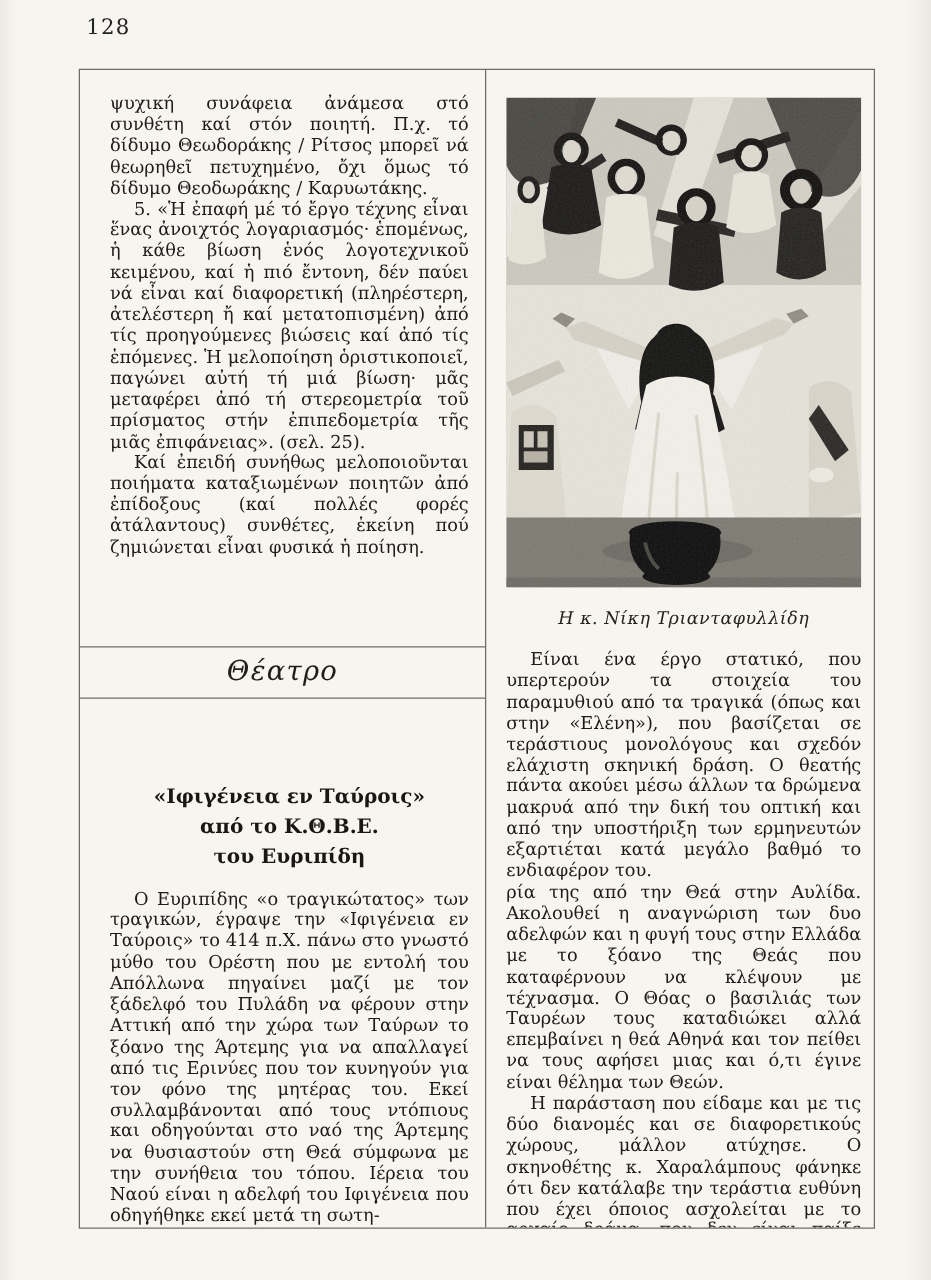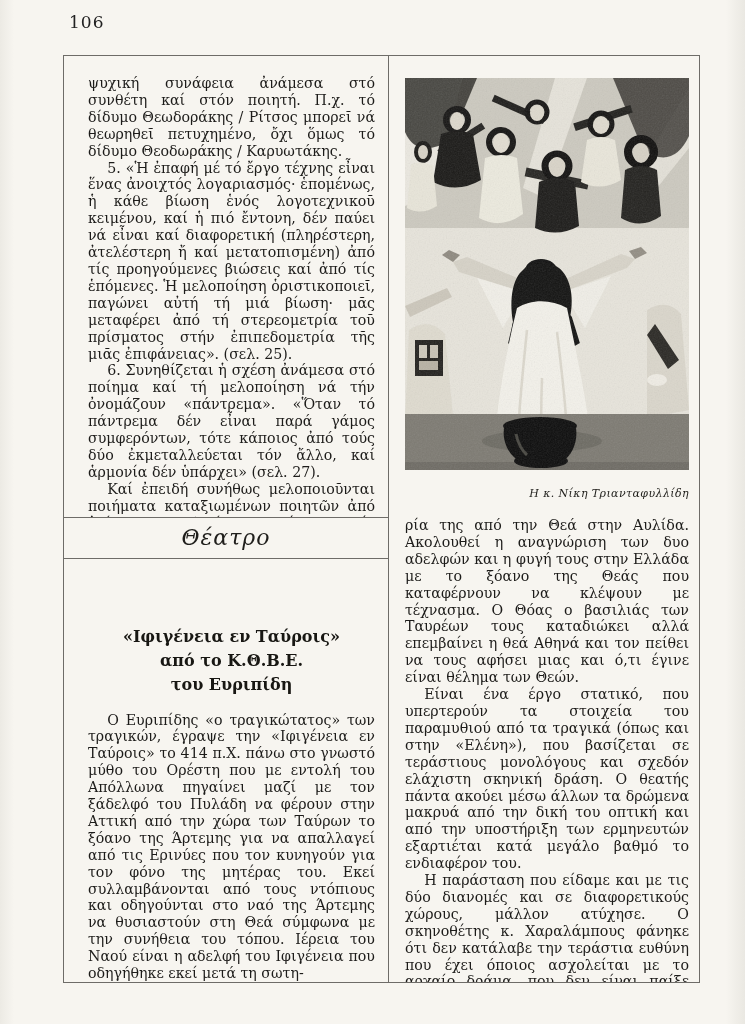--- a/index.html
+++ b/index.html
@@ -52,39 +52,38 @@
     font-size:16px;line-height:1.5;color:#181713;
   }
   .article-title span{display:block;}
   .photo-frame{margin:0;}
   .photo{
     width:284px;height:392px;background:#dcd8cf;
     overflow:hidden;
   }
   .photo svg{display:block;}
   .caption{
-    margin:17px 0 17px 0;text-align:right;
-    font-style:italic;font-size:11px;letter-spacing:0.4px;color:#24231f;
+    margin:17px 0 17px 0;text-align:center;
+    font-style:italic;font-size:14px;letter-spacing:0.4px;color:#24231f;
   }
 </style>
 </head>
 <body>
 
 <div class="page">
 
-  <div class="page-number">106</div>
+  <div class="page-number">128</div>
 
   <div class="content-box">
 
     <div class="col-left">
 
       <section class="article-music">
         <p class="body-text">ψυχική συνάφεια ἀνάμεσα στό συνθέτη καί στόν ποιητή. Π.χ. τό δίδυμο Θεωδοράκης / Ρίτσος μπορεῖ νά θεωρηθεῖ πετυχημένο, ὄχι ὅμως τό δίδυμο Θεοδωράκης / Καρυωτάκης.</p>
         <p class="body-text indent">5. «Ἡ ἐπαφή μέ τό ἔργο τέχνης εἶναι ἕνας ἀνοιχτός λογαριασμός· ἑπομένως, ἡ κάθε βίωση ἑνός λογοτεχνικοῦ κειμένου, καί ἡ πιό ἔντονη, δέν παύει νά εἶναι καί διαφορετική (πληρέστερη, ἀτελέστερη ἤ καί μετατοπισμένη) ἀπό τίς προηγούμενες βιώσεις καί ἀπό τίς ἑπόμενες. Ἡ μελοποίηση ὁριστικοποιεῖ, παγώνει αὐτή τή μιά βίωση· μᾶς μεταφέρει ἀπό τή στερεομετρία τοῦ πρίσματος στήν ἐπιπεδομετρία τῆς μιᾶς ἐπιφάνειας». (σελ. 25).</p>
-        <p class="body-text indent">6. Συνηθίζεται ἡ σχέση ἀνάμεσα στό ποίημα καί τή μελοποίηση νά τήν ὀνομάζουν «πάντρεμα». «Ὅταν τό πάντρεμα δέν εἶναι παρά γάμος συμφερόντων, τότε κάποιος ἀπό τούς δύο ἐκμεταλλεύεται τόν ἄλλο, καί ἁρμονία δέν ὑπάρχει» (σελ. 27).</p>
         <p class="body-text indent">Καί ἐπειδή συνήθως μελοποιοῦνται ποιήματα καταξιωμένων ποιητῶν ἀπό ἐπίδοξους (καί πολλές φορές ἀτάλαντους) συνθέτες, ἐκείνη πού ζημιώνεται εἶναι φυσικά ἡ ποίηση.</p>
 
       </section>
 
       <div class="section-band">
         <h2 class="section-heading">Θέατρο</h2>
       </div>
 
       <section class="article-theatre">
         <h3 class="article-title">
@@ -195,20 +194,20 @@
               <ellipse cx="136" cy="383" rx="27" ry="7" fill="#0c0c0c"></ellipse>
               <path d="M111,356 q3,14 11,21" stroke="#46453f" stroke-width="3" fill="none"></path>
             </g>
 
             <rect width="284" height="392" filter="url(#grainF)" opacity="0.15"></rect>
           </svg>
         </div>
         <figcaption class="caption">Η κ. Νίκη Τριανταφυλλίδη</figcaption>
       </figure>
 
+      <p class="body-text indent">Είναι ένα έργο στατικό, που υπερτερούν τα στοιχεία του παραμυθιού από τα τραγικά (όπως και στην «Ελένη»), που βασίζεται σε τεράστιους μονολόγους και σχεδόν ελάχιστη σκηνική δράση. Ο θεατής πάντα ακούει μέσω άλλων τα δρώμενα μακρυά από την δική του οπτική και από την υποστήριξη των ερμηνευτών εξαρτιέται κατά μεγάλο βαθμό το ενδιαφέρον του.</p>
       <p class="body-text">ρία της από την Θεά στην Αυλίδα. Ακολουθεί η αναγνώριση των δυο αδελφών και η φυγή τους στην Ελλάδα με το ξόανο της Θεάς που καταφέρνουν να κλέψουν με τέχνασμα. Ο Θόας ο βασιλιάς των Ταυρέων τους καταδιώκει αλλά επεμβαίνει η θεά Αθηνά και τον πείθει να τους αφήσει μιας και ό,τι έγινε είναι θέλημα των Θεών.</p>
-      <p class="body-text indent">Είναι ένα έργο στατικό, που υπερτερούν τα στοιχεία του παραμυθιού από τα τραγικά (όπως και στην «Ελένη»), που βασίζεται σε τεράστιους μονολόγους και σχεδόν ελάχιστη σκηνική δράση. Ο θεατής πάντα ακούει μέσω άλλων τα δρώμενα μακρυά από την δική του οπτική και από την υποστήριξη των ερμηνευτών εξαρτιέται κατά μεγάλο βαθμό το ενδιαφέρον του.</p>
       <p class="body-text indent">Η παράσταση που είδαμε και με τις δύο διανομές και σε διαφορετικούς χώρους, μάλλον ατύχησε. Ο σκηνοθέτης κ. Χαραλάμπους φάνηκε ότι δεν κατάλαβε την τεράστια ευθύνη που έχει όποιος ασχολείται με το αρχαίο δράμα, που δεν είναι παίξε γέλασε, υπόθεση ρουτίνας ή εικονογράφησης. Η Τραγωδία, το μεδούλι των στοχασμών, θέλει σοβαρή αντιμετώπιση και ξεκάθαρη άποψη και τέτοια σίγου-</p>
 
     </div>
 
   </div>
 </div>
 
 </body></html>

